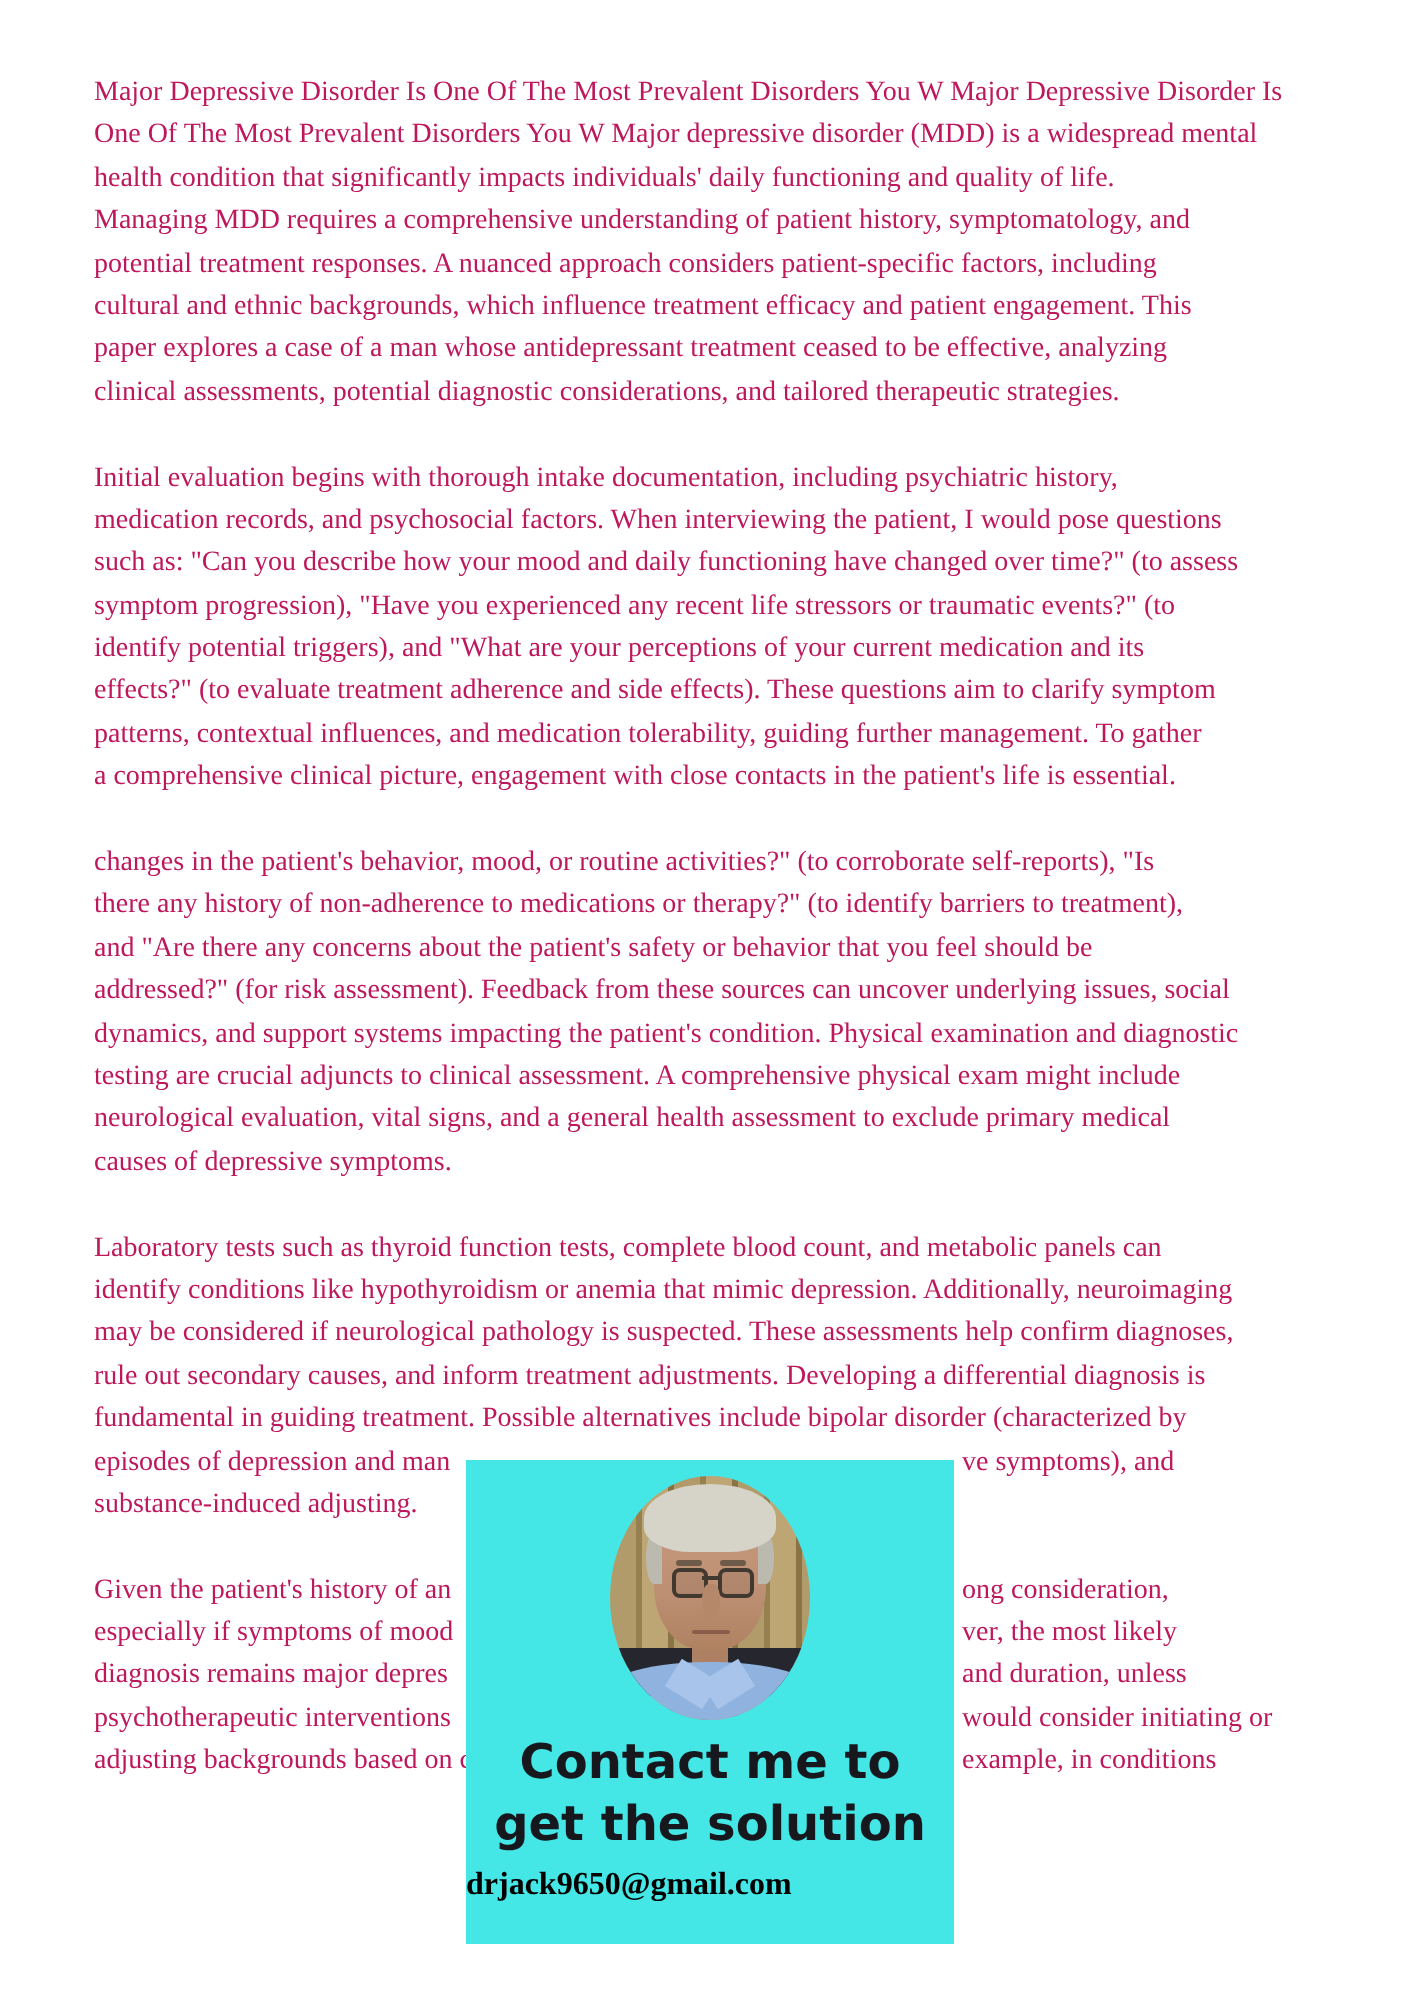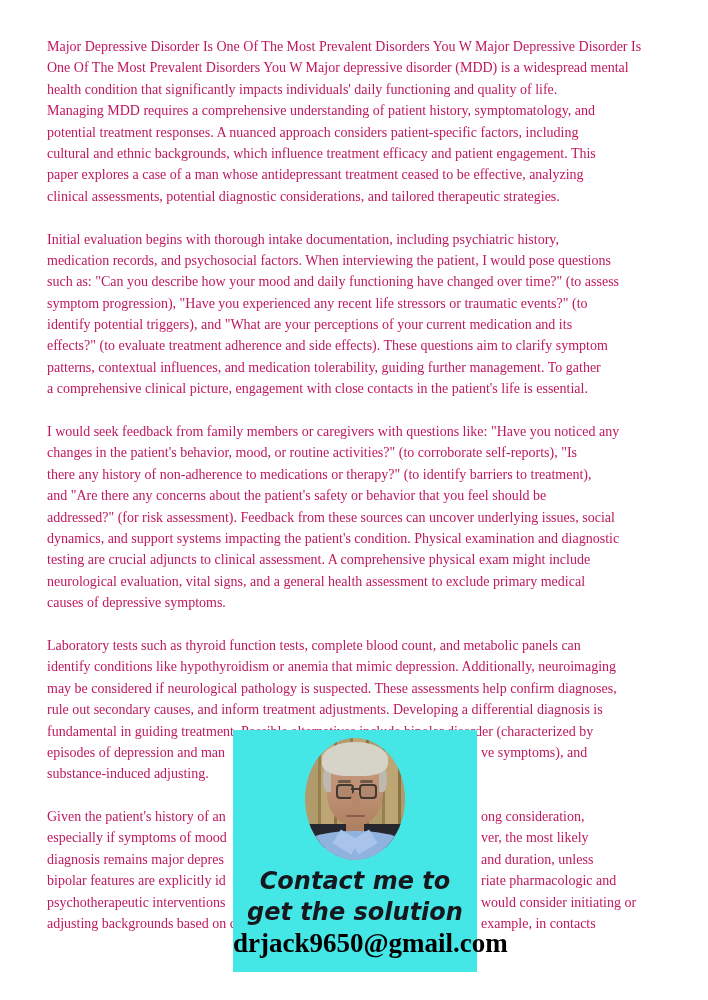--- a/index.html
+++ b/index.html
@@ -113,29 +113,28 @@
   }
   .mouth { position: absolute; left: 41px; top: 77px; width: 19px; height: 2px; background: #8a5d4b; border-radius: 2px; }
   .caption {
     position: absolute; left: 0; top: 136px;
     width: 100%;
     text-align: center;
     font-family: "DejaVu Sans", sans-serif;
     font-weight: bold;
     font-size: 24px;
     line-height: 31px;
-    font-style: italic;
   }
   .email {
     position: absolute; left: 0; top: 199px;
     width: 100%;
     text-align: left;
     font-family: "Liberation Serif", serif;
     font-weight: bold;
-    font-size: 27px;
+    font-size: 16px;
     line-height: 28px;
   }
 </style>
 </head>
 <body>
 
 <div class="page">
 
   <div class="text-block">
       <div class="paragraph">
@@ -152,21 +151,20 @@
         <div class="line"><span>Initial evaluation begins with thorough intake documentation, including psychiatric history,</span></div>
         <div class="line"><span>medication records, and psychosocial factors. When interviewing the patient, I would pose questions</span></div>
         <div class="line"><span>such as: "Can you describe how your mood and daily functioning have changed over time?" (to assess</span></div>
         <div class="line"><span>symptom progression), "Have you experienced any recent life stressors or traumatic events?" (to</span></div>
         <div class="line"><span>identify potential triggers), and "What are your perceptions of your current medication and its</span></div>
         <div class="line"><span>effects?" (to evaluate treatment adherence and side effects). These questions aim to clarify symptom</span></div>
         <div class="line"><span>patterns, contextual influences, and medication tolerability, guiding further management. To gather</span></div>
         <div class="line"><span>a comprehensive clinical picture, engagement with close contacts in the patient's life is essential.</span></div>
       </div>
       <div class="paragraph">
-        <div class="line"><span>I would seek feedback from family members or caregivers with questions like: "Have you noticed any</span></div>
         <div class="line"><span>changes in the patient's behavior, mood, or routine activities?" (to corroborate self-reports), "Is</span></div>
         <div class="line"><span>there any history of non-adherence to medications or therapy?" (to identify barriers to treatment),</span></div>
         <div class="line"><span>and "Are there any concerns about the patient's safety or behavior that you feel should be</span></div>
         <div class="line"><span>addressed?" (for risk assessment). Feedback from these sources can uncover underlying issues, social</span></div>
         <div class="line"><span>dynamics, and support systems impacting the patient's condition. Physical examination and diagnostic</span></div>
         <div class="line"><span>testing are crucial adjuncts to clinical assessment. A comprehensive physical exam might include</span></div>
         <div class="line"><span>neurological evaluation, vital signs, and a general health assessment to exclude primary medical</span></div>
         <div class="line"><span>causes of depressive symptoms.</span></div>
       </div>
       <div class="paragraph">
@@ -175,23 +173,22 @@
         <div class="line"><span>may be considered if neurological pathology is suspected. These assessments help confirm diagnoses,</span></div>
         <div class="line"><span>rule out secondary causes, and inform treatment adjustments. Developing a differential diagnosis is</span></div>
         <div class="line"><span>fundamental in guiding treatment. Possible alternatives include bipolar disorder (characterized by</span></div>
         <div class="line"><span>episodes of depression and man</span><span class="frag-right">ve symptoms), and</span></div>
         <div class="line"><span>substance-induced adjusting.</span></div>
       </div>
       <div class="paragraph">
         <div class="line"><span>Given the patient's history of an</span><span class="frag-right">ong consideration,</span></div>
         <div class="line"><span>especially if symptoms of mood</span><span class="frag-right">ver, the most likely</span></div>
         <div class="line"><span>diagnosis remains major depres</span><span class="frag-right">and duration, unless</span></div>
-        <div class="line"><span>bipolar features are explicitly id</span><span class="frag-right">riate pharmacologic and</span></div>
         <div class="line"><span>psychotherapeutic interventions</span><span class="frag-right">would consider initiating or</span></div>
-        <div class="line"><span>adjusting backgrounds based on c</span><span class="frag-right">example, in contacts</span></div>
+        <div class="line"><span>adjusting backgrounds based on c</span><span class="frag-right">example, in conditions</span></div>
       </div>
     </div>
 
   <div class="ad-overlay" style="background: rgb(69, 230, 230);">
     <div class="photo-oval">
       <div class="wood-bg"></div>
       <div class="dark-band"></div>
       <div class="neck"></div>
       <div class="shirt"></div>
       <div class="collar-left"></div>

